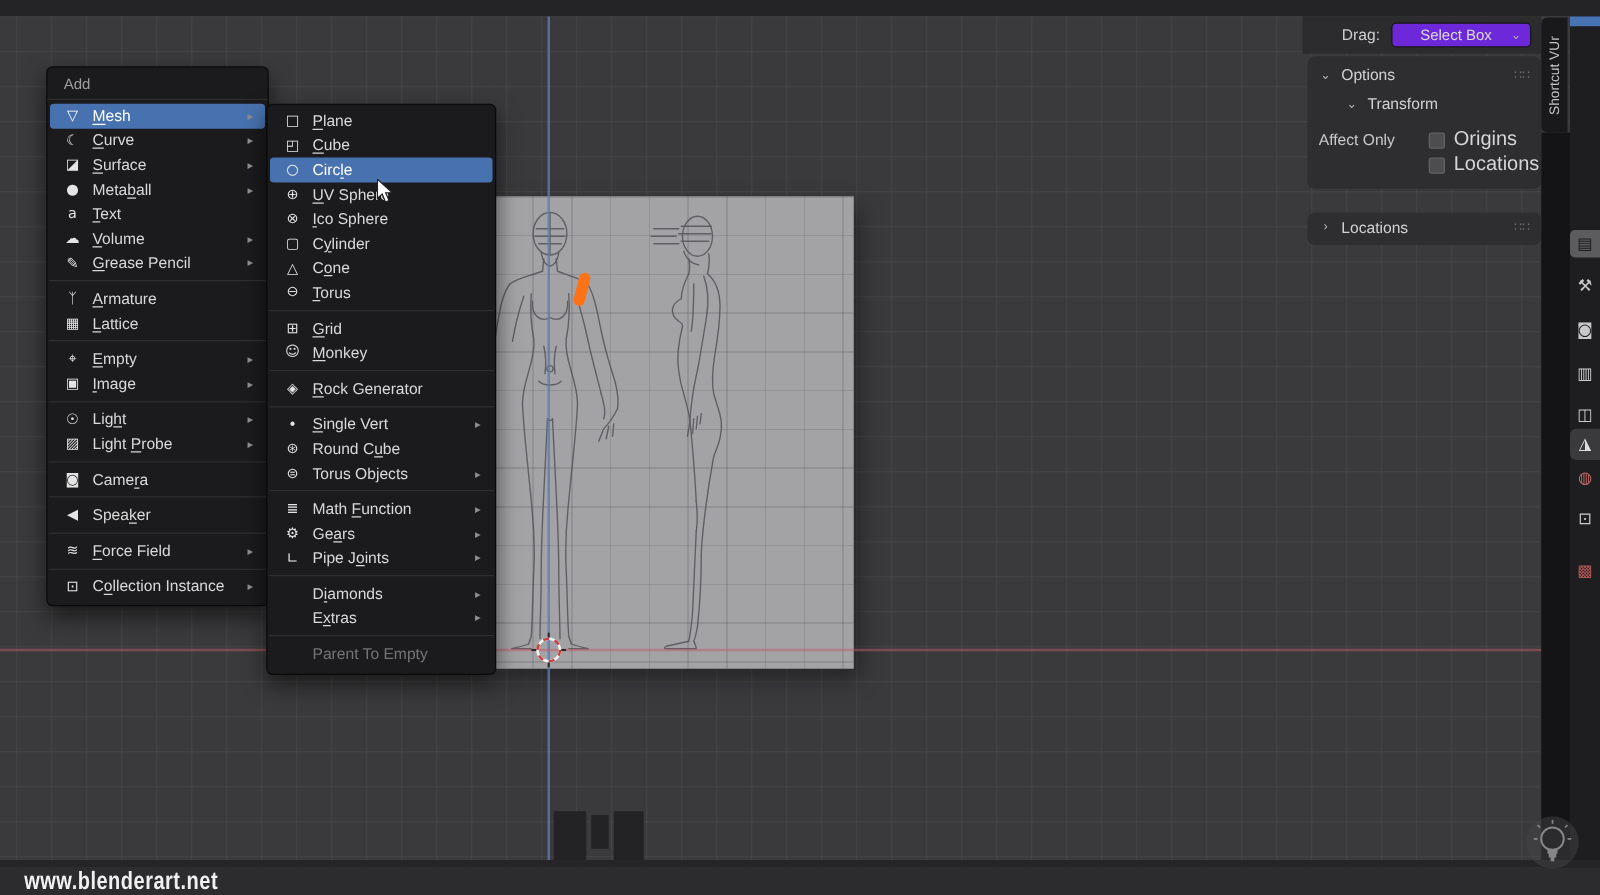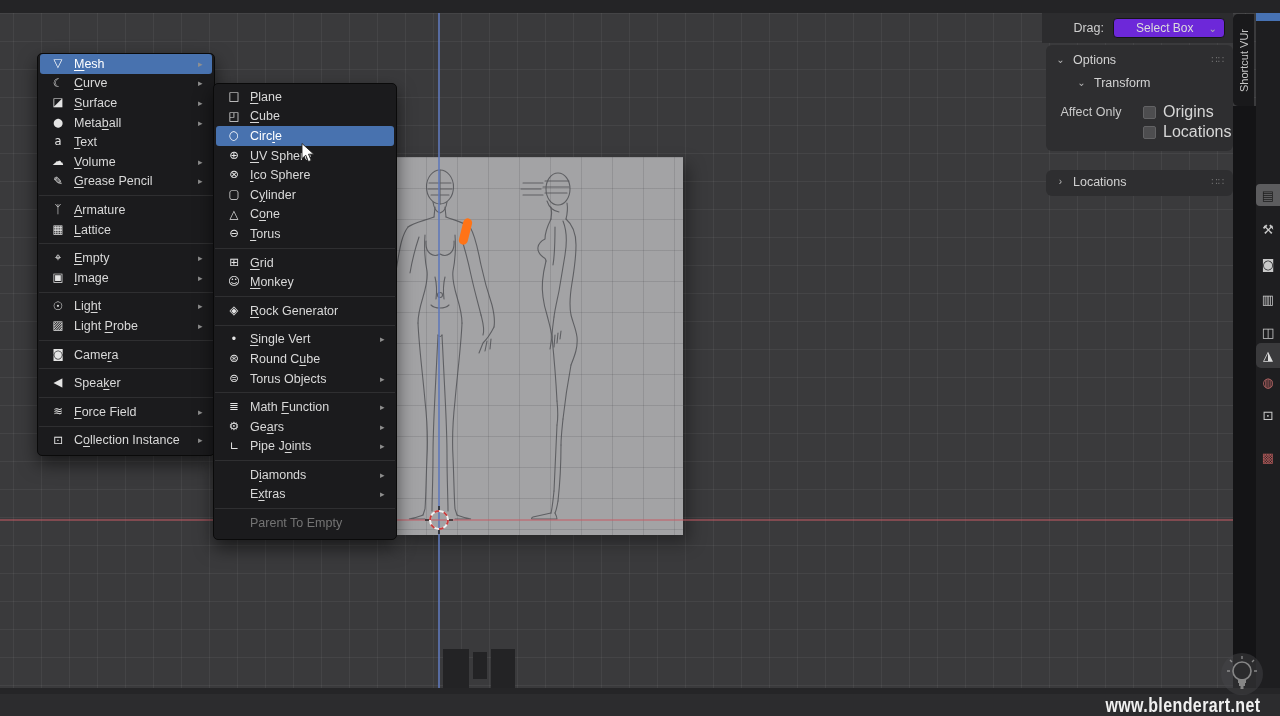--- a/index.html
+++ b/index.html
@@ -8,21 +8,21 @@
     background-image:
       repeating-linear-gradient(to right, rgba(255,255,255,0.05) 0 1px, transparent 1px 28px),
       repeating-linear-gradient(to bottom, rgba(255,255,255,0.05) 0 1px, transparent 1px 28px);
     background-position:13px 13px;}
   .abs{position:absolute;}
 
   
   #top-strip{left:0;top:0;width:1280px;height:13px;background:#242426;z-index:12;}
   #bottom-edge{left:0;top:688px;width:1280px;height:6px;background:#252527;z-index:9;}
   #watermark-bar{left:0;top:694px;width:1280px;height:22px;background:#2c2c2e;z-index:10;
-    display:flex;align-items:center;justify-content:flex-end;}
+    display:flex;align-items:center;justify-content:flex-start;}
   #watermark-bar span{font-weight:bold;font-size:20px;color:#f0f0f0;transform:scaleX(.8);letter-spacing:.5px;}
 
   
   #z-axis{left:438px;top:13px;width:2px;height:675px;background:rgba(95,120,185,.8);z-index:6;}
   #x-axis{left:0;top:519px;width:1234px;height:2px;background:rgba(200,90,100,.5);z-index:6;}
   #ref-image{left:395px;top:157px;width:288px;height:378px;background:#a3a3a5;z-index:4;
     box-shadow:6px 8px 16px rgba(0,0,0,.35);
     background-image:
       repeating-linear-gradient(to right, rgba(60,60,65,.16) 0 1px, transparent 1px 31px),
       repeating-linear-gradient(to bottom, rgba(60,60,65,.16) 0 1px, transparent 1px 31px);}
@@ -62,21 +62,21 @@
     display:flex;align-items:center;color:#dcdcdc;font-size:12px;padding:0 7px;box-sizing:border-box;}
   #drag-select .val{flex:1;text-align:center;}
   #drag-select .dd{color:#b0b0b0;font-size:10px;}
   .panel{position:absolute;background:#2e2e30;border-radius:6px;z-index:20;color:#d2d2d2;font-size:12.5px;}
   #options-panel{left:1046px;top:45px;width:187px;padding:3px 0 9px;}
   #workspace-panel{left:1046px;top:170px;width:187px;height:26px;}
   .p-row{display:flex;align-items:center;height:23px;padding:0 9px;gap:7px;}
   .chev{color:#b5b5b5;font-size:10px;width:11px;flex:none;text-align:center;}
   .grip{margin-left:auto;color:#707070;font-size:10px;letter-spacing:0;}
   .indent{padding-left:30px;}
-  .affect-label{width:72px;text-align:center;margin-right:9px;flex:none;color:#c9c9c9;}
+  .affect-label{width:72px;text-align:left;margin-right:9px;flex:none;color:#c9c9c9;}
   .cb{width:11px;height:11px;background:#4d4d4f;border:1px solid #626264;border-radius:2px;flex:none;}
   .cb-row{height:20px;}
   .cb-label{font-size:16px;color:#d6d6d6;}
 
   
   #shortcut-tab{left:1233px;top:14px;width:21px;height:92px;background:#19191b;
     border-radius:5px 0 0 5px;z-index:14;display:flex;align-items:center;justify-content:center;}
   #shortcut-tab span{writing-mode:vertical-rl;transform:rotate(180deg);font-size:11px;color:#c6c6c6;}
   #props-gutter{left:1233px;top:106px;width:23px;height:610px;background:#141416;z-index:8;}
   #props-column{left:1256px;top:13px;width:24px;height:703px;background:#1e1e20;z-index:8;}
@@ -150,20 +150,21 @@
       <circle cx="14" cy="14" r="9" fill="none" stroke="#f2f2f2" stroke-width="2"></circle>
       <circle cx="14" cy="14" r="9" fill="none" stroke="#c84040" stroke-width="2" stroke-dasharray="4.7 4.7"></circle>
       <path d="M14 0 V4 M14 24 V28 M0 14 H4 M24 14 H28" stroke="#2a2a2a" stroke-width="1.6"></path>
     </svg>
   </div>
   <div class="abs" id="dark-rect-1"></div>
   <div class="abs" id="dark-rect-2"></div>
   <div class="abs" id="dark-rect-3"></div>
 
   <div class="menu" id="add-menu">
+    <div class="menu-header">Add</div>
     <div id="add-menu-items">
         <div class="mi sel">
           <span class="mic">▽</span>
           <span class="mil"><span class="mn">M</span>esh</span>
           <span class="mia">▸</span>
         </div>
         <div class="mi">
           <span class="mic">☾</span>
           <span class="mil"><span class="mn">C</span>urve</span>
           <span class="mia">▸</span>

